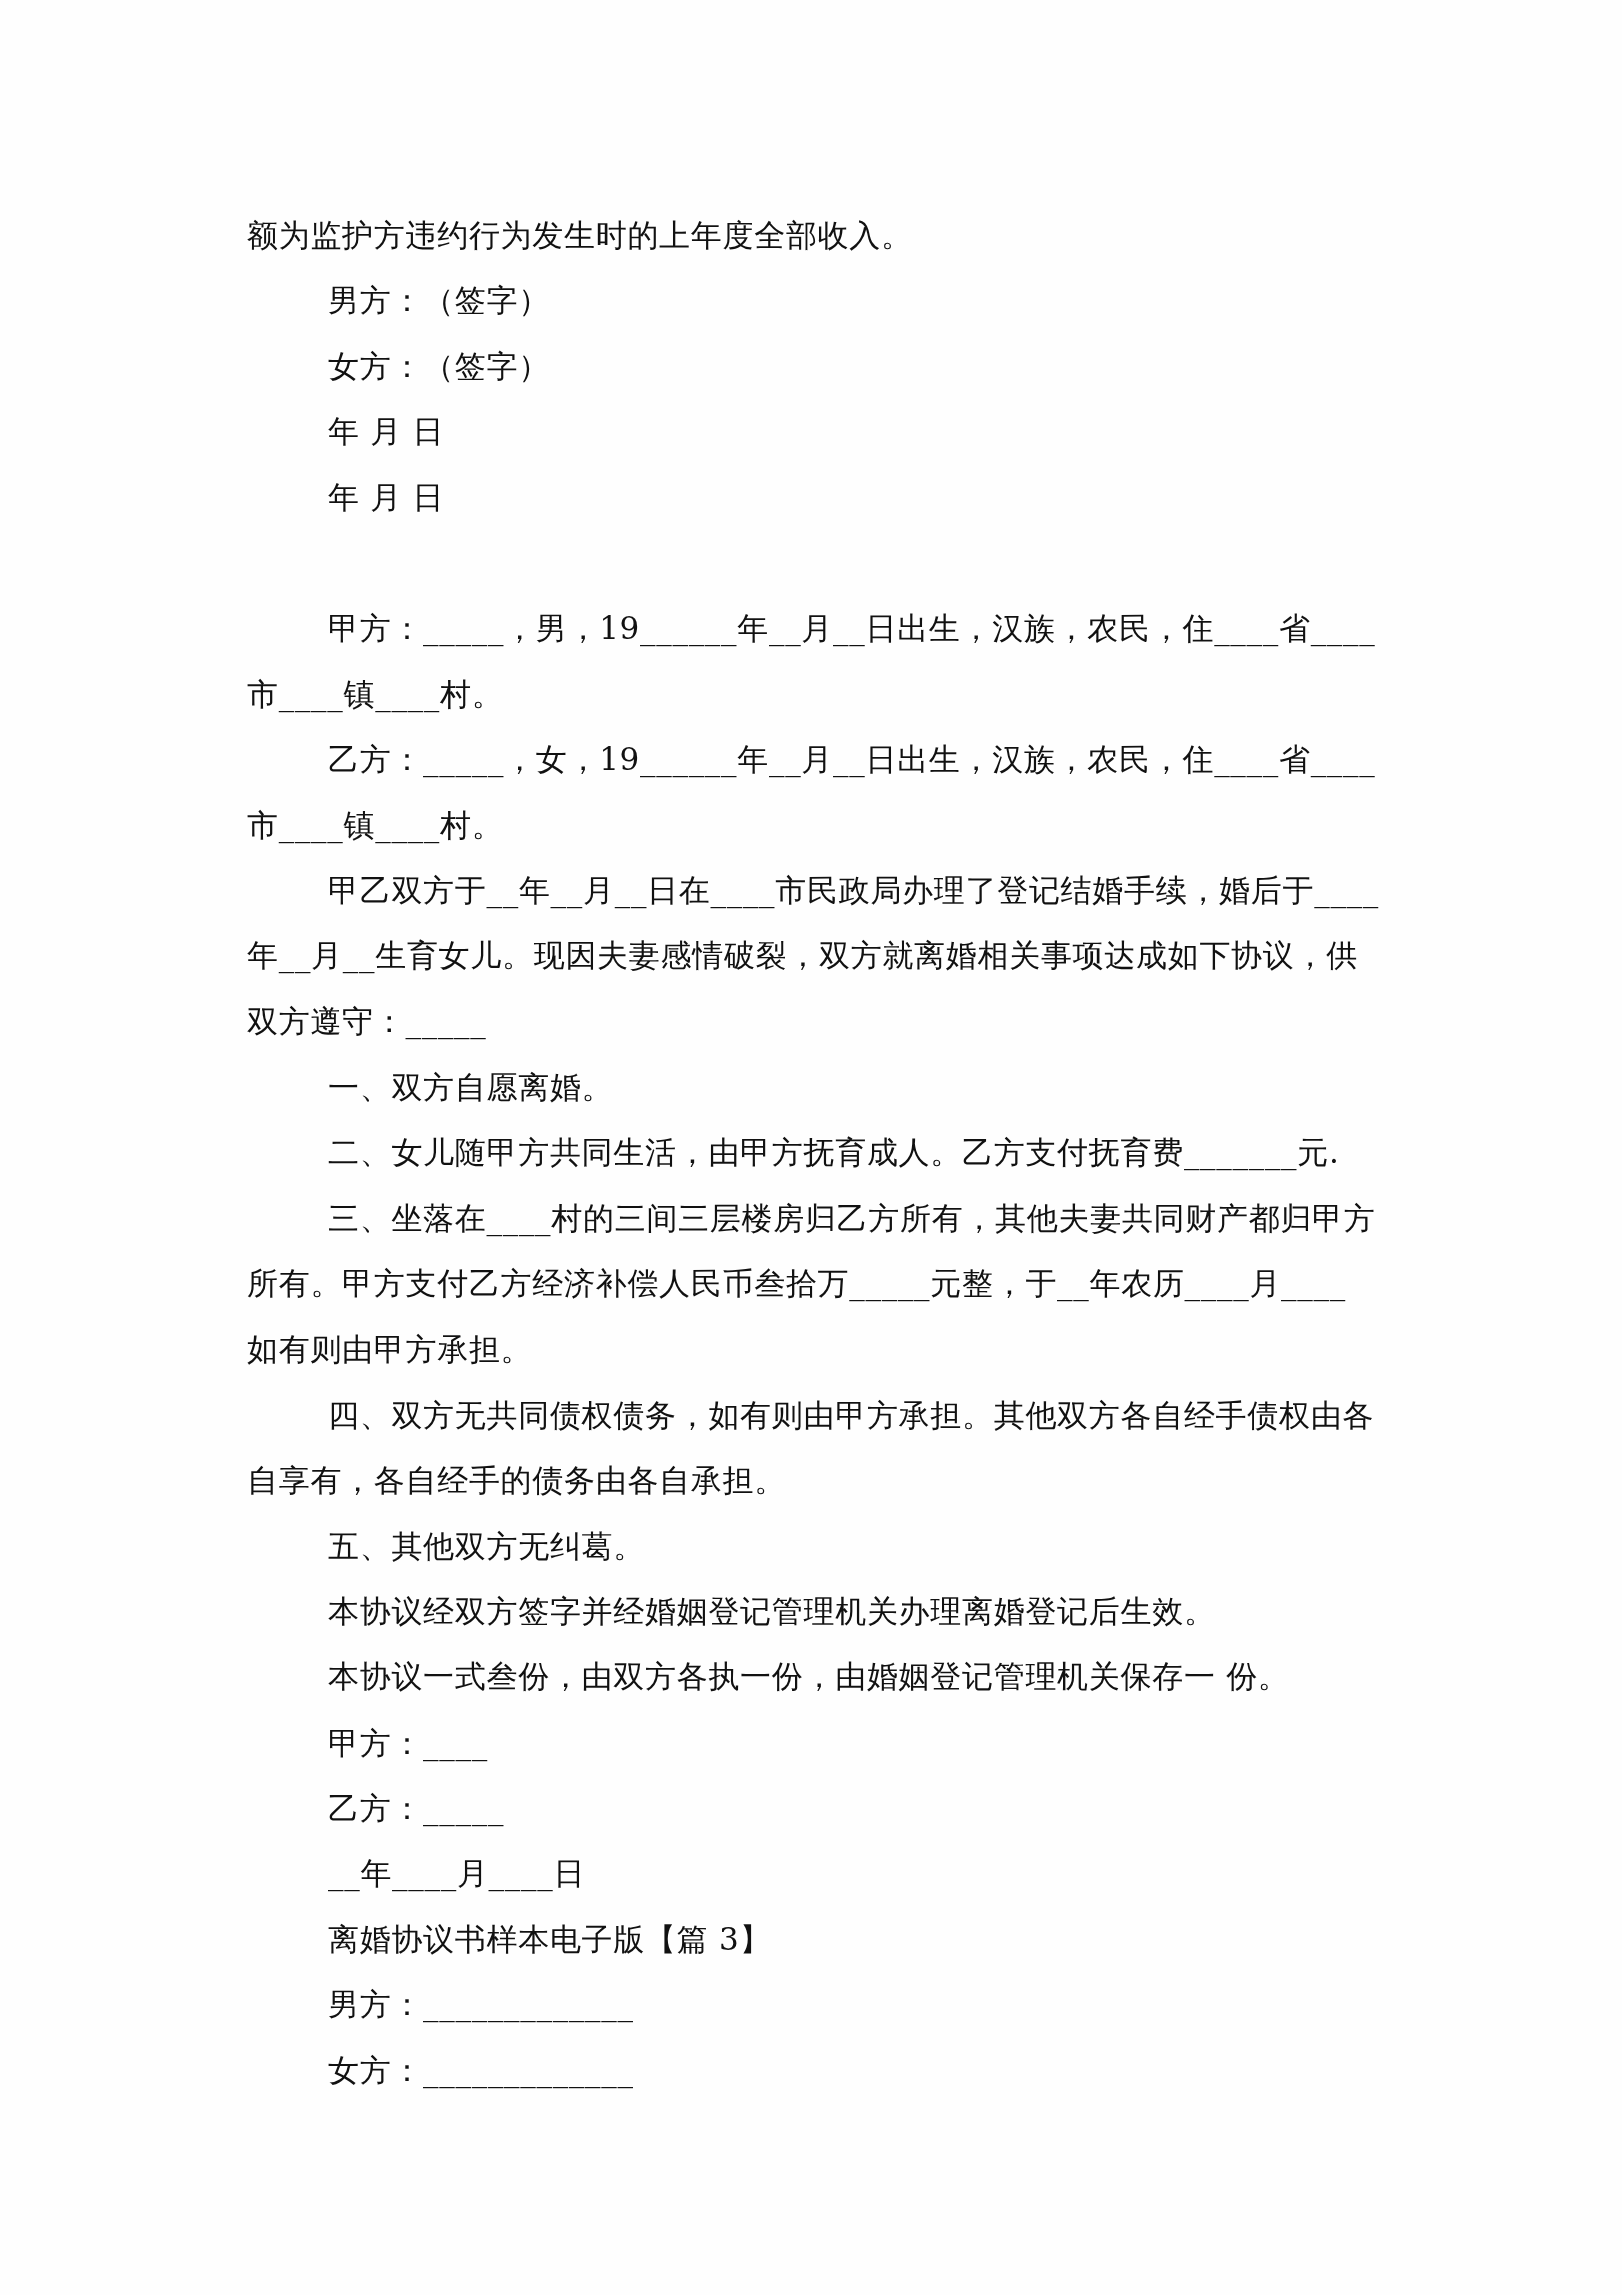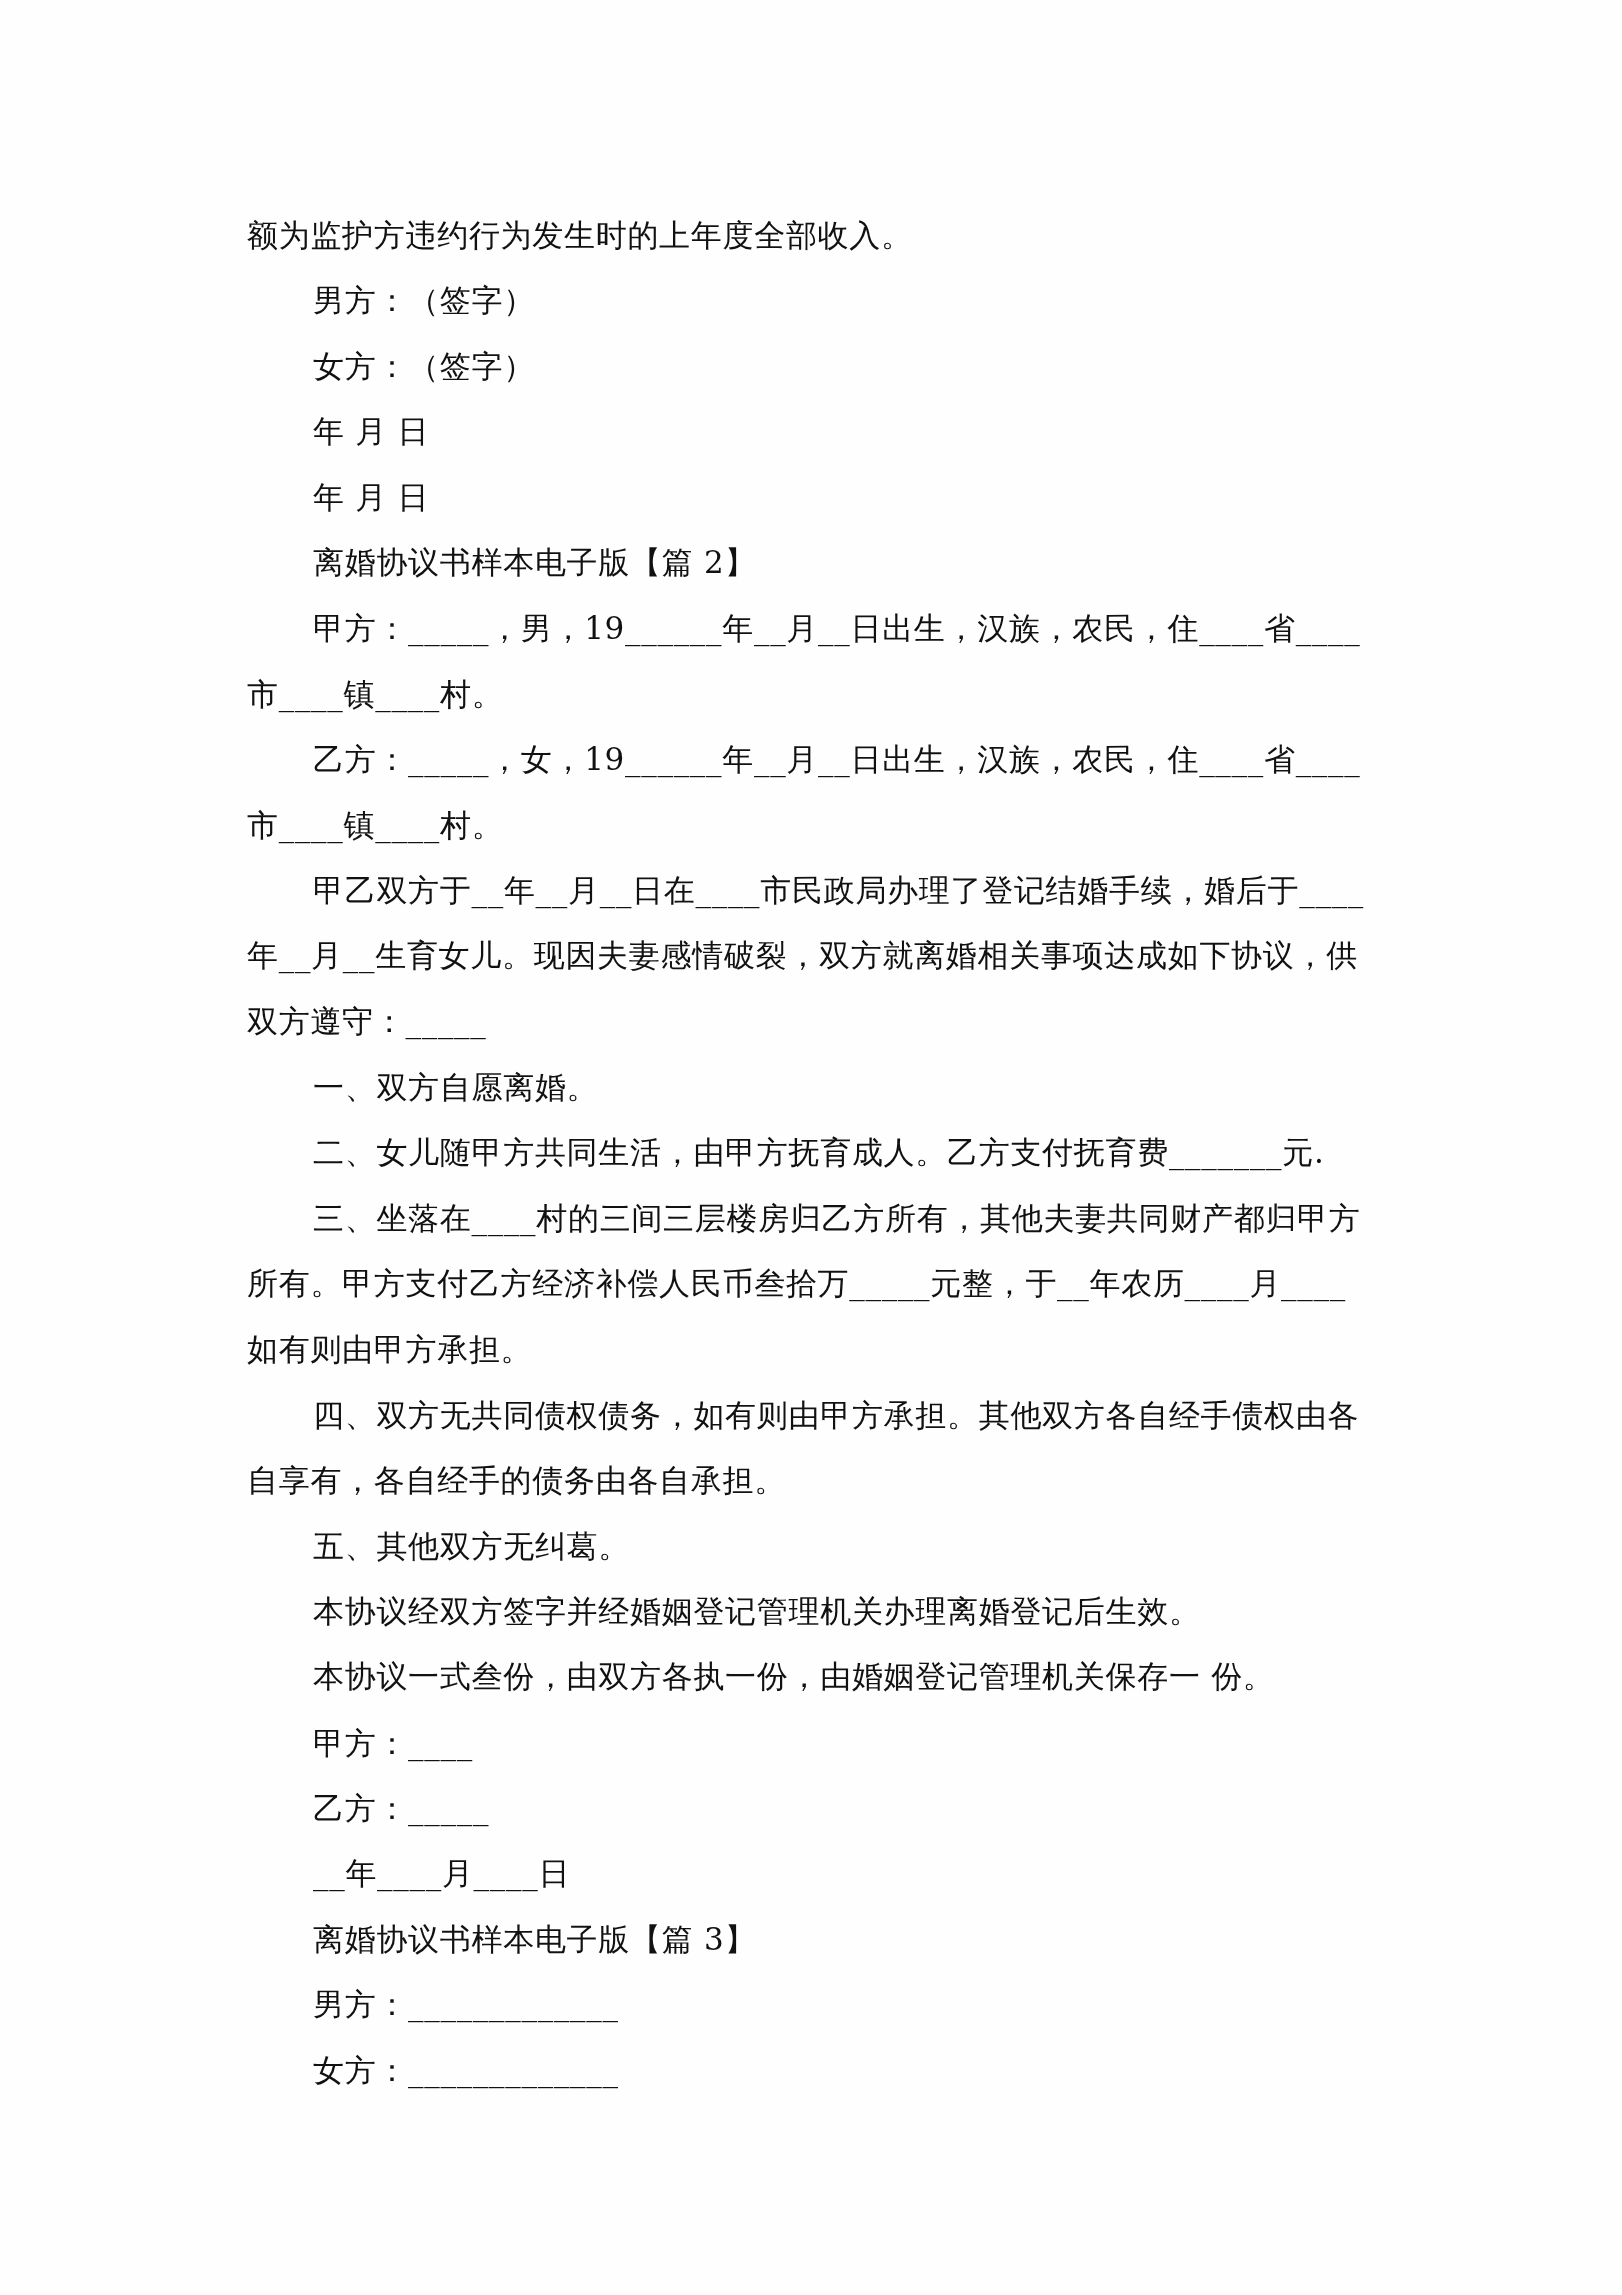--- a/index.html
+++ b/index.html
@@ -10,33 +10,32 @@
       font-family: "DejaVu Serif", "Liberation Serif", serif;
       color: #111111;
     }
     .line {
       position: absolute;
       font-size: 31px;
       line-height: 39px;
       white-space: pre;
       letter-spacing: 0.7px;
     }
-    .indent { left: 313px; }
+    .indent { left: 328px; }
     .flush  { left: 247px; }
   </style>
 </head>
 <body>
 
 <div class="page">
   <div class="line flush" style="top:216px">额为监护方违约行为发生时的上年度全部收入。</div>
   <div class="line indent" style="top:281px">男方：（签字）</div>
   <div class="line indent" style="top:347px">女方：（签字）</div>
   <div class="line indent" style="top:412px">年 月 日</div>
   <div class="line indent" style="top:478px">年 月 日</div>
-  <div class="line indent" style="top:543px">离婚协议书样本电子版【篇 2】</div>
   <div class="line indent" style="top:609px">甲方：_____，男，19______年__月__日出生，汉族，农民，住____省____</div>
   <div class="line flush" style="top:675px">市____镇____村。</div>
   <div class="line indent" style="top:740px">乙方：_____，女，19______年__月__日出生，汉族，农民，住____省____</div>
   <div class="line flush" style="top:806px">市____镇____村。</div>
   <div class="line indent" style="top:871px">甲乙双方于__年__月__日在____市民政局办理了登记结婚手续，婚后于____</div>
   <div class="line flush" style="top:936px">年__月__生育女儿。现因夫妻感情破裂，双方就离婚相关事项达成如下协议，供</div>
   <div class="line flush" style="top:1002px">双方遵守：_____</div>
   <div class="line indent" style="top:1068px">一、双方自愿离婚。</div>
   <div class="line indent" style="top:1199px">三、坐落在____村的三间三层楼房归乙方所有，其他夫妻共同财产都归甲方</div>
   <div class="line indent" style="top:1133px">二、女儿随甲方共同生活，由甲方抚育成人。乙方支付抚育费_______元.</div>

